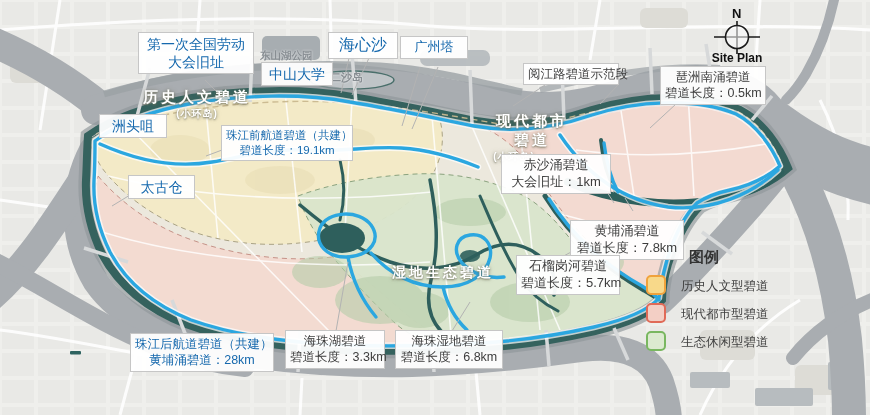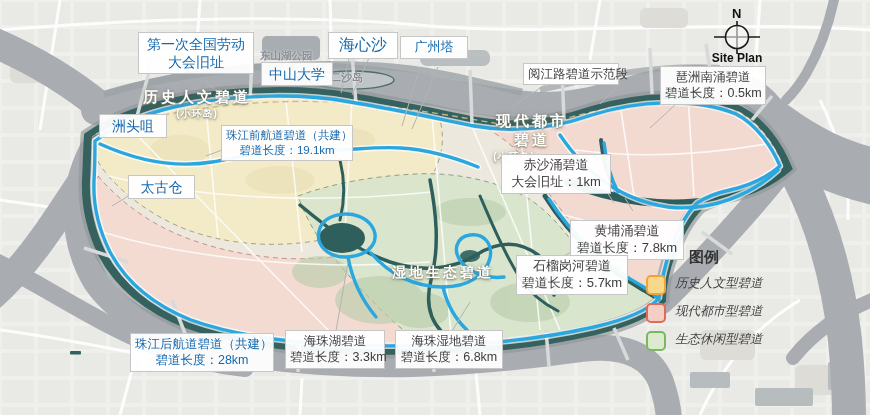--- a/index.html
+++ b/index.html
@@ -14,21 +14,21 @@
   .zonetitle{position:absolute;color:#fff;font-weight:700;text-align:center;z-index:4;
        text-shadow:0 1px 2px rgba(110,110,90,.85),0 0 4px rgba(110,110,90,.6);}
   .zonetitle .sub{font-weight:700;letter-spacing:1px;}
   .graytext{position:absolute;color:#878d92;font-weight:700;z-index:3;
        text-shadow:0 0 2px rgba(255,255,255,.9);}
   .compass-n{position:absolute;color:#111;font-weight:700;font-size:13px;z-index:6;}
   .compass-caption{position:absolute;color:#111;font-weight:700;font-size:12px;
        width:62px;text-align:center;z-index:6;}
   .legend{position:absolute;left:646px;top:248px;width:142px;z-index:6;}
   .legend-title{font-size:15px;font-weight:700;color:#333;margin-bottom:8px;margin-left:43px;}
-  .legend-item{display:flex;align-items:flex-start;gap:9px;margin-bottom:8px;font-style:italic;}
+  .legend-item{display:flex;align-items:flex-end;gap:15px;margin-bottom:8px;}
   .legend-swatch{width:20px;height:20px;border:2px solid #999;border-radius:5px;
        box-sizing:border-box;flex:0 0 auto;}
   .legend-label{font-size:12.5px;color:#3f3f3f;font-weight:400;}
 </style>
 </head>
 <body>
 
 <div class="stage">
 
 <svg class="mapcanvas" width="870" height="415" viewBox="0 0 870 415">
@@ -260,27 +260,27 @@
   <div>碧道长度：19.1km</div>
 </div>
 <div class="box dark" style="left:501px;top:154px;width:110px;font-size:13px;">
   <div>赤沙涌碧道</div>
   <div>大会旧址：1km</div>
 </div>
 <div class="box dark" style="left:570px;top:196px;width:114px;font-size:13px;margin-top:24px;">
   <div>黄埔涌碧道</div>
   <div>碧道长度：7.8km</div>
 </div>
-<div class="box dark" style="left:516px;top:255px;width:112px;font-size:13px;">
+<div class="box dark" style="left:516px;top:255px;width:104px;font-size:13px;">
   <div>石榴岗河碧道</div>
   <div>碧道长度：5.7km</div>
 </div>
 <div class="box blue" style="left:130px;top:333px;width:144px;font-size:12.5px;">
   <div>珠江后航道碧道（共建）</div>
-  <div>碧道长度：28km</div>
+  <div>黄埔涌碧道：28km</div>
 </div>
 <div class="box dark" style="left:285px;top:330px;width:100px;font-size:12.5px;">
   <div>海珠湖碧道</div>
   <div>碧道长度：3.3km</div>
 </div>
 <div class="box dark" style="left:395px;top:330px;width:108px;font-size:12.5px;">
   <div>海珠湿地碧道</div>
   <div>碧道长度：6.8km</div>
 </div>
 

